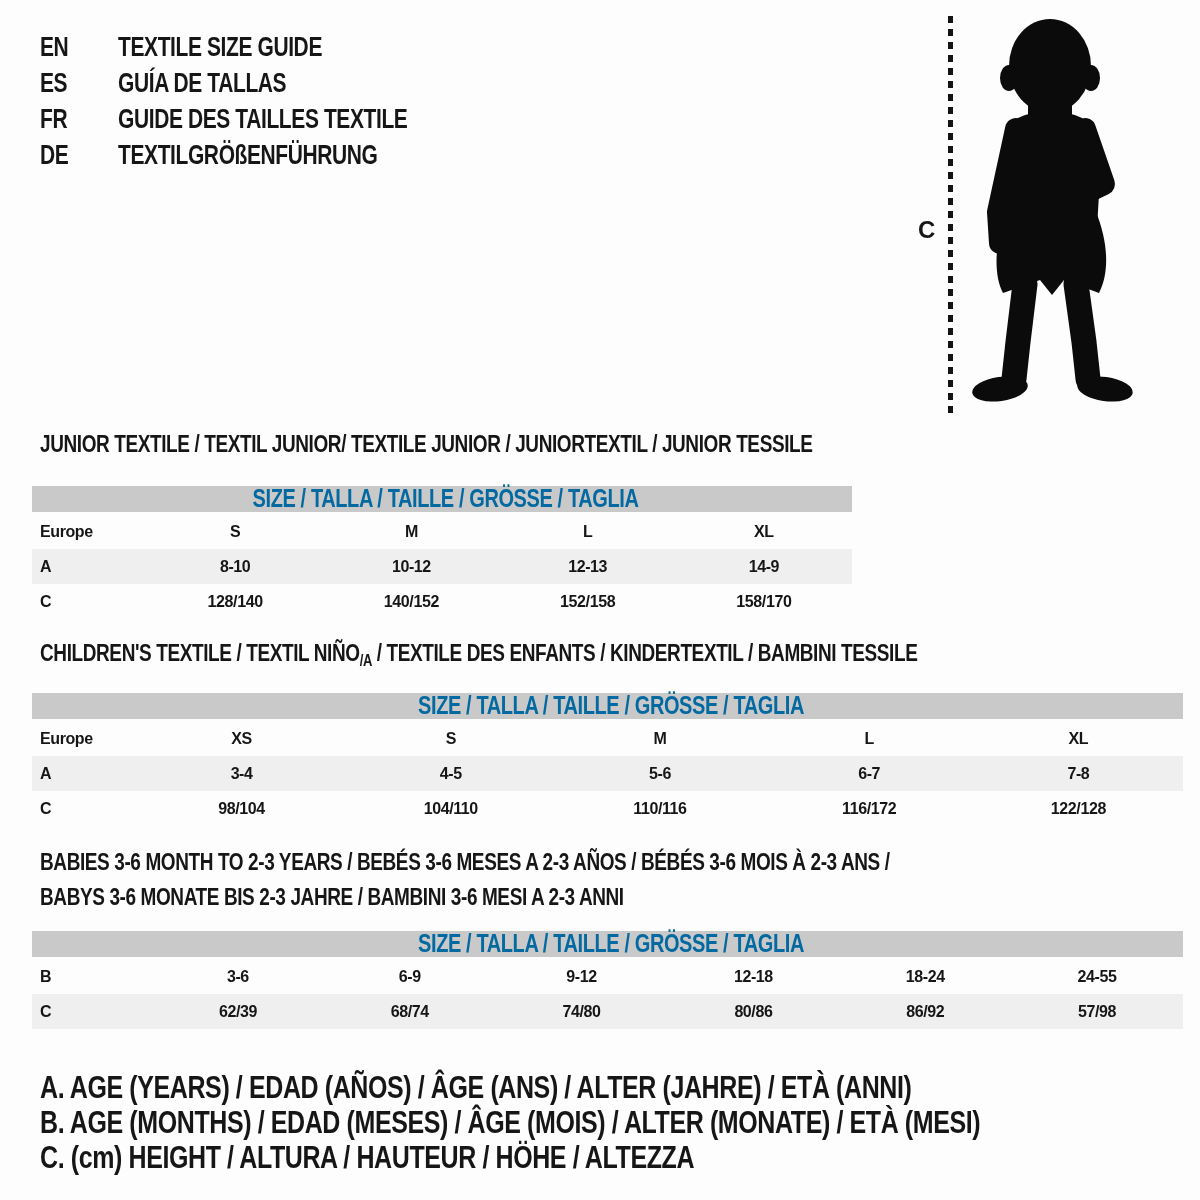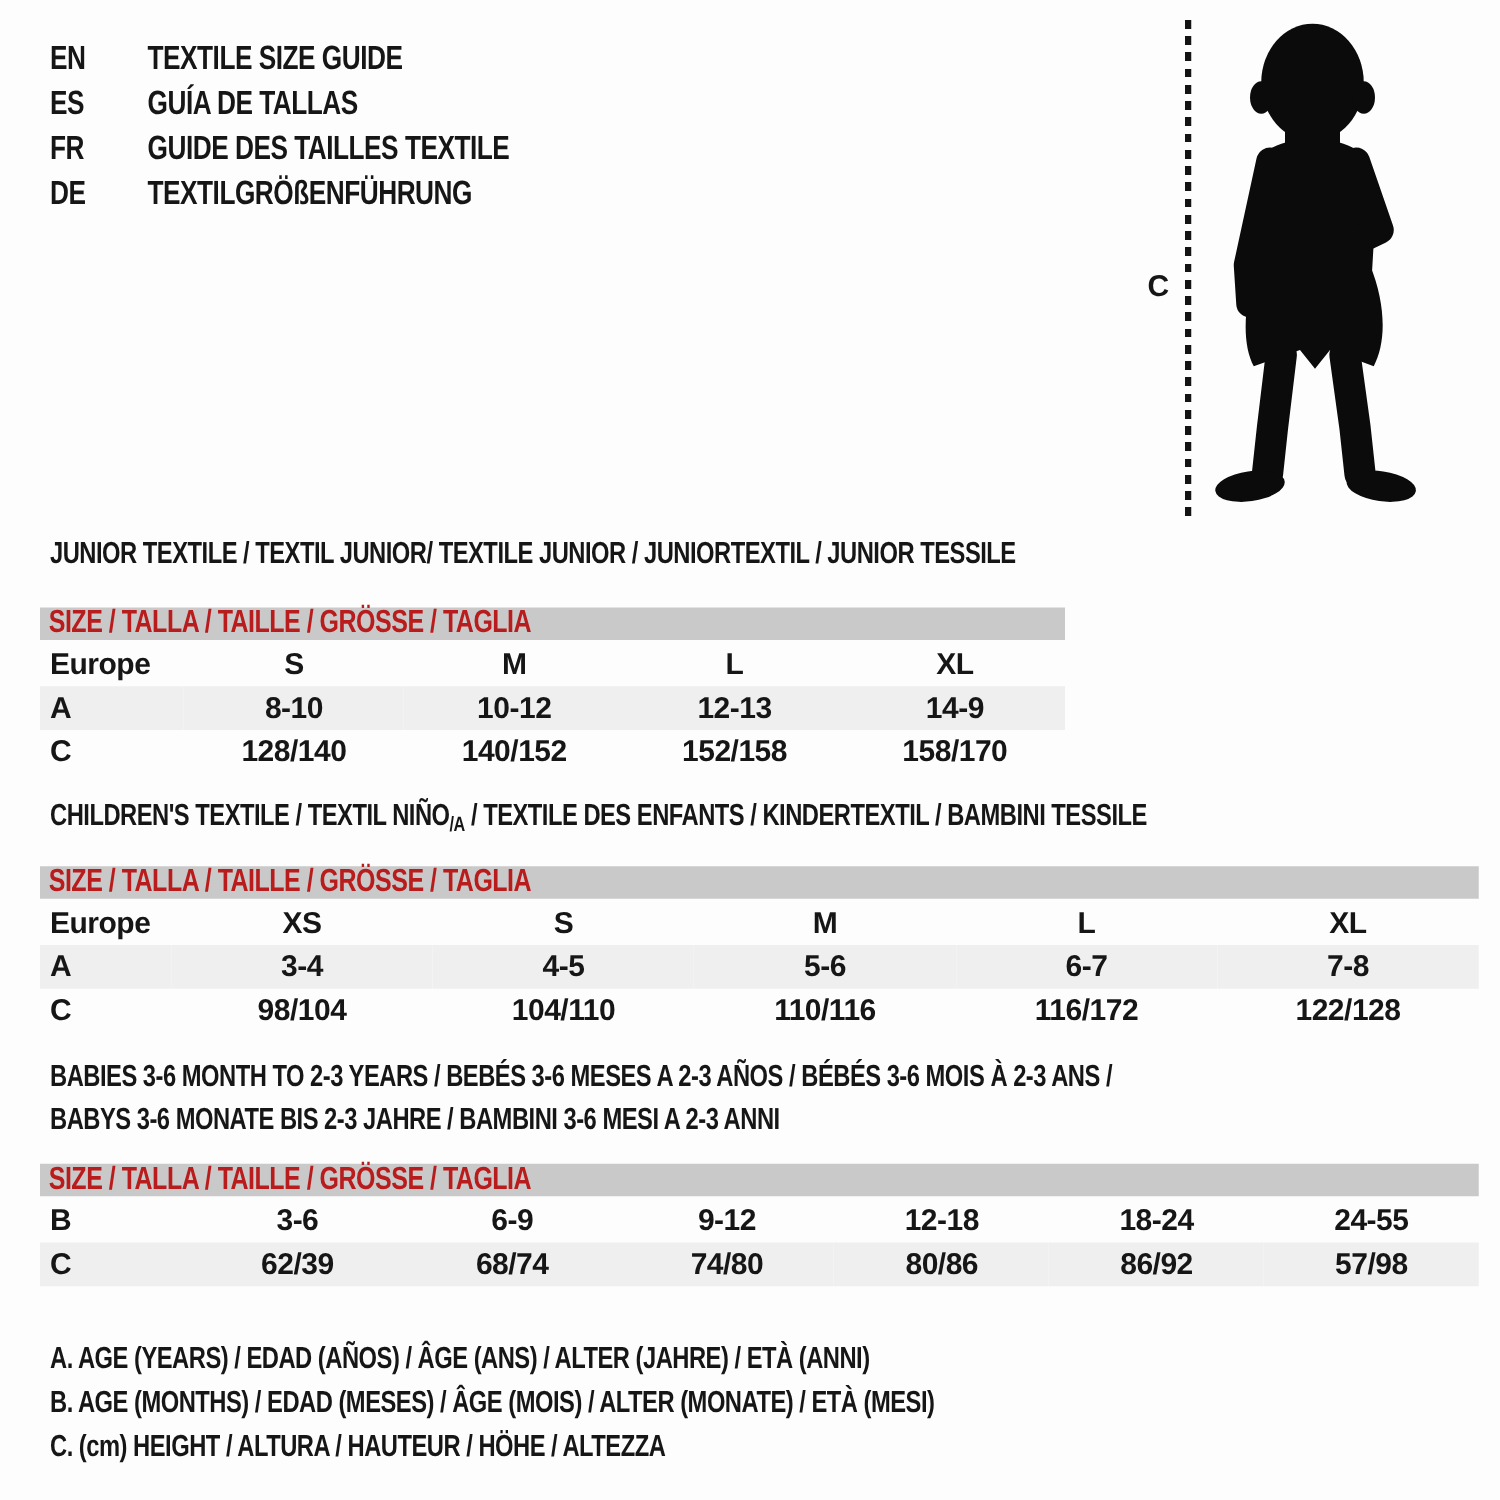--- a/index.html
+++ b/index.html
@@ -29,39 +29,39 @@
   .c-label { position: absolute; left: 918px; top: 216px; font-size: 24px; font-weight: bold; }
   .toddler { position: absolute; left: 958px; top: 12px; }
 
   
   .section-title { position: absolute; left: 40px; font-size: 19px; font-weight: bold; }
   .section-title .subscript { font-size: 13px; vertical-align: -4px; font-weight: bold; }
   .two-line { line-height: 35px; }
 
   .tbl-wrap { position: absolute; left: 32px; }
   .tbl-header {
-    height: 26px; line-height: 26px; background: #c9c9c9; color: #b91c1c;
-    font-size: 20px; font-weight: bold; padding-left: 7px; margin-bottom: 2px;
+    height: 26px; line-height: 26px; background: #c9c9c9; color: #0369a1;
+    font-size: 20px; font-weight: bold; padding-left: 7px; margin-bottom: 2px; text-align: center;
   }
   table.size-table { border-collapse: collapse; table-layout: fixed; width: 100%; }
   table.size-table td {
-    height: 35px; text-align: center; font-size: 24px; font-weight: bold;
+    height: 35px; text-align: center; font-size: 16px; font-weight: bold;
     vertical-align: middle; padding: 0; margin-top: 12px;
   }
   table.size-table td.rowlabel { text-align: left; padding-left: 8px; }
   tr.stripe { background: #efefef; }
   .t1 { width: 820px; }
   .t2, .t3 { width: 1151px; }
   .t1 td.rowlabel { width: 115px; }
   .t2 td.rowlabel { width: 105px; }
   .t3 td.rowlabel { width: 120px; }
 
   
   .legend { position: absolute; left: 40px; top: 1071px; }
-  .legend-line { height: 35px; line-height: 35px; font-size: 19px; font-weight: bold; }
+  .legend-line { height: 35px; line-height: 35px; font-size: 25px; font-weight: bold; }
 </style>
 </head>
 <body>
 
 <div class="page">
 
   <div class="lang-block">
     <div class="lang-row">
       <span class="lang-code"><span class="tall">EN</span></span>
       <span class="lang-title"><span class="tall">TEXTILE SIZE GUIDE</span></span>

